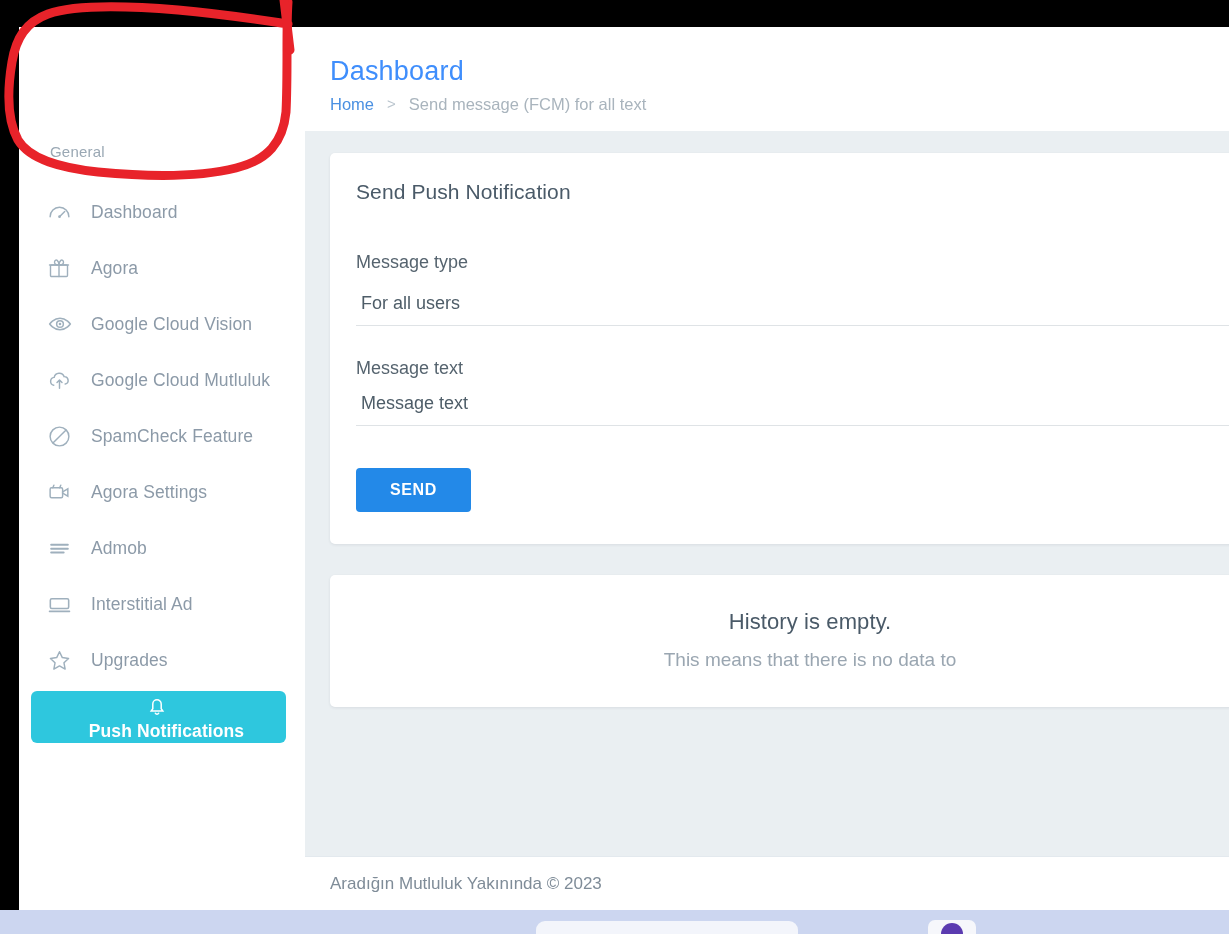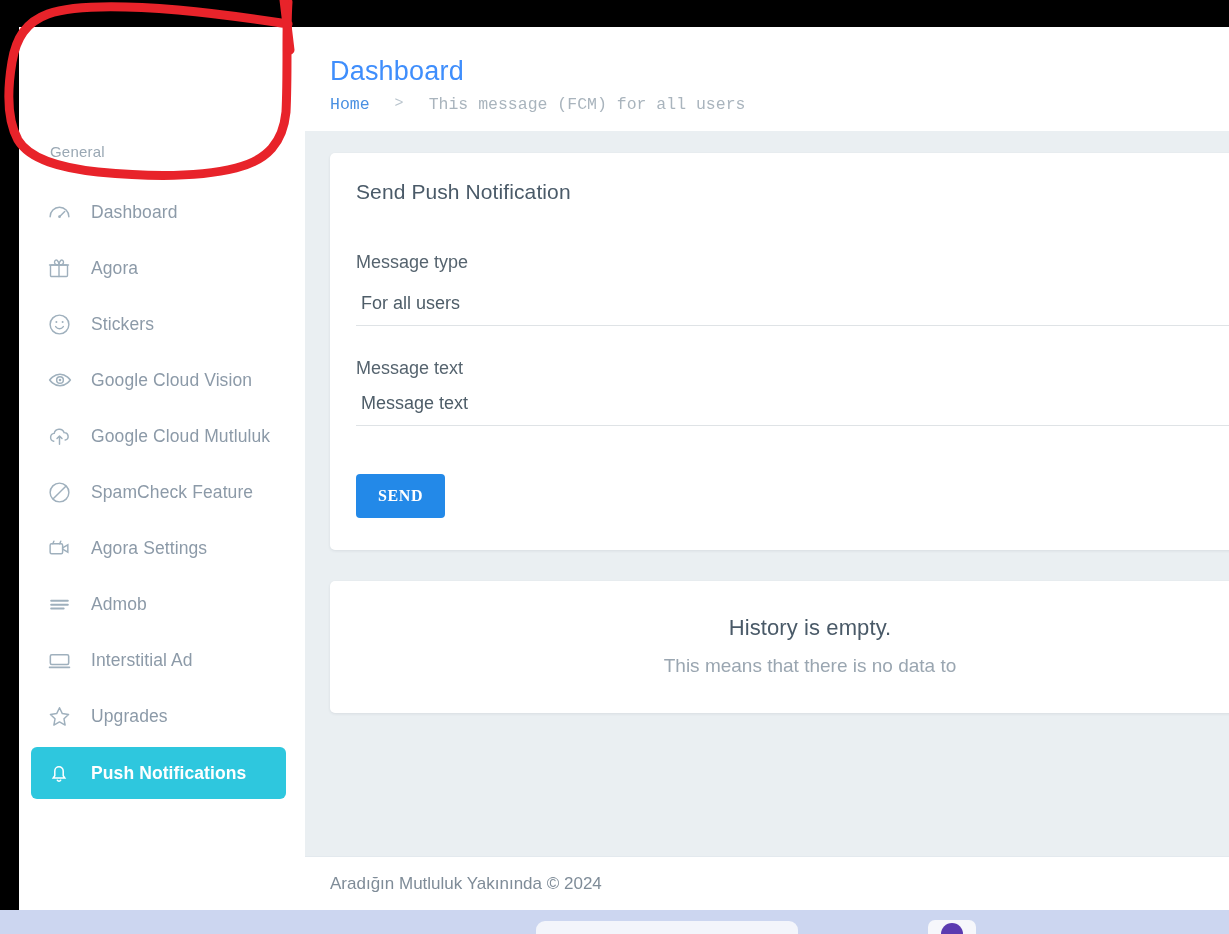--- a/index.html
+++ b/index.html
@@ -89,20 +89,21 @@
   }
   .nav-item svg { display: block; }
   .nav-item.active {
     background: #2ec7de;
     color: #ffffff;
     border-radius: 6px;
     margin-left: 12px;
     padding-left: 16px;
     height: 52px;
     font-weight: 600;
+    flex-direction: column;
   }
   .nav-item.active .ico { color: #ffffff; }
 
   
   .main {
     position: absolute;
     left: 286px; top: 0;
     width: 924px;
     height: 883px;
     background: #eaeff2;
@@ -117,23 +118,22 @@
     font-size: 27px;
     color: #3f8efc;
     letter-spacing: .2px;
     line-height: 33px;
   }
   .breadcrumb {
     margin-top: 7px;
     font-size: 16.5px;
     display: flex;
     align-items: flex-start;
-    gap: 25px;
+    gap: 13px;
     white-space: nowrap;
-    font-family: Liberation Mono, monospace;
   }
   .breadcrumb .crumb-link { color: #4a90e2; cursor: pointer; }
   .breadcrumb .crumb-sep  { color: #b9c4cd; font-size: 15px; }
   .breadcrumb .crumb-cur  { color: #a9b4bd; }
 
   .content {
     padding: 22px 0 0 25px;
     border-radius: 16px;
   }
 
@@ -165,31 +165,31 @@
     border-bottom: 1px solid #dfe3e6;
     width: 100%;
     background: transparent;
     outline: none;
     font-family: "Liberation Sans", sans-serif;
   }
   .field-control::placeholder { color: #4e5d68; }
   .field.text-field .field-label { margin-bottom: 14px; }
 
   .btn-send {
-    margin-top: 16px;
+    margin-top: 10px;
     background: #2389e8;
     color: #ffffff;
     border: 0;
     border-radius: 4px;
     font-size: 16px;
     font-weight: 600;
     letter-spacing: .6px;
-    padding: 13px 22px;
+    padding: 13px 34px;
     cursor: pointer;
-    font-family: Liberation Serif, serif;
+    font-family: Liberation Sans, sans-serif;
   }
 
   .card-history {
     margin-top: 31px;
     padding: 34px 0 36px 0;
     text-align: center;
   }
   .history-title {
     font-size: 22px;
     color: #4a5a68;
@@ -289,31 +289,20 @@
             <svg width="24" height="24" viewBox="0 0 24 24" fill="none" stroke="currentColor" stroke-width="1.4" stroke-linecap="round">
               <rect x="3.5" y="9" width="17" height="11.5" rx="1"></rect>
               <path d="M2.5 9h19M12 9v11.5"></path>
               <path d="M12 9C9.5 9 7.5 8 7.5 6.2S9 3.5 10.2 4.4C11.2 5.2 12 7 12 9z"></path>
               <path d="M12 9c2.5 0 4.5-1 4.5-2.8S15 3.5 13.8 4.4C12.8 5.2 12 7 12 9z"></path>
             </svg>
           </span>
           <span>Agora</span>
         </div>
 
-        <div class="nav-item">
-          <span class="ico">
-            <svg width="25" height="25" viewBox="0 0 24 24" fill="none" stroke="currentColor" stroke-width="1.4" stroke-linecap="round">
-              <circle cx="12" cy="12" r="9"></circle>
-              <path d="M8.3 14c1 1.4 2.3 2.1 3.7 2.1s2.7-.7 3.7-2.1"></path>
-              <circle cx="9" cy="9.6" r=".95" fill="currentColor" stroke="none"></circle>
-              <circle cx="15" cy="9.6" r=".95" fill="currentColor" stroke="none"></circle>
-            </svg>
-          </span>
-          <span>Stickers</span>
-        </div>
 
         <div class="nav-item">
           <span class="ico">
             <svg width="26" height="26" viewBox="0 0 24 24" fill="none" stroke="currentColor" stroke-width="1.4">
               <path d="M2.5 12S6 6.6 12 6.6 21.5 12 21.5 12 18 17.4 12 17.4 2.5 12 2.5 12z"></path>
               <circle cx="12" cy="12" r="3.1"></circle>
               <circle cx="12" cy="12" r="1.2" fill="currentColor" stroke="none"></circle>
             </svg>
           </span>
           <span>Google Cloud Vision</span>
@@ -391,21 +380,21 @@
       </nav>
     </aside>
 
     <section class="main">
 
       <header class="topbar">
         <div class="page-title">Dashboard</div>
         <div class="breadcrumb">
           <span class="crumb-link">Home</span>
           <span class="crumb-sep">&gt;</span>
-          <span class="crumb-cur">This message (FCM) for all users</span>
+          <span class="crumb-cur">Send message (FCM) for all text</span>
         </div>
       </header>
 
       <div class="content">
 
         <div class="card card-form">
           <div class="card-title">Send Push Notification</div>
 
           <div class="field">
             <div class="field-label">Message type</div>
@@ -422,21 +411,21 @@
 
         <div class="card card-history">
           <div class="history-title">History is empty.</div>
           <div class="history-sub">This means that there is no data to</div>
         </div>
 
       </div>
     </section>
 
     <footer class="footer">
-      <span>Aradığın Mutluluk Yakınında © 2024</span>
+      <span>Aradığın Mutluluk Yakınında © 2023</span>
     </footer>
 
   </div>
 
   <div class="os-strip">
     <div class="os-pill"></div>
     <div class="os-tile"></div>
     <div class="os-dot"></div>
   </div>
 

